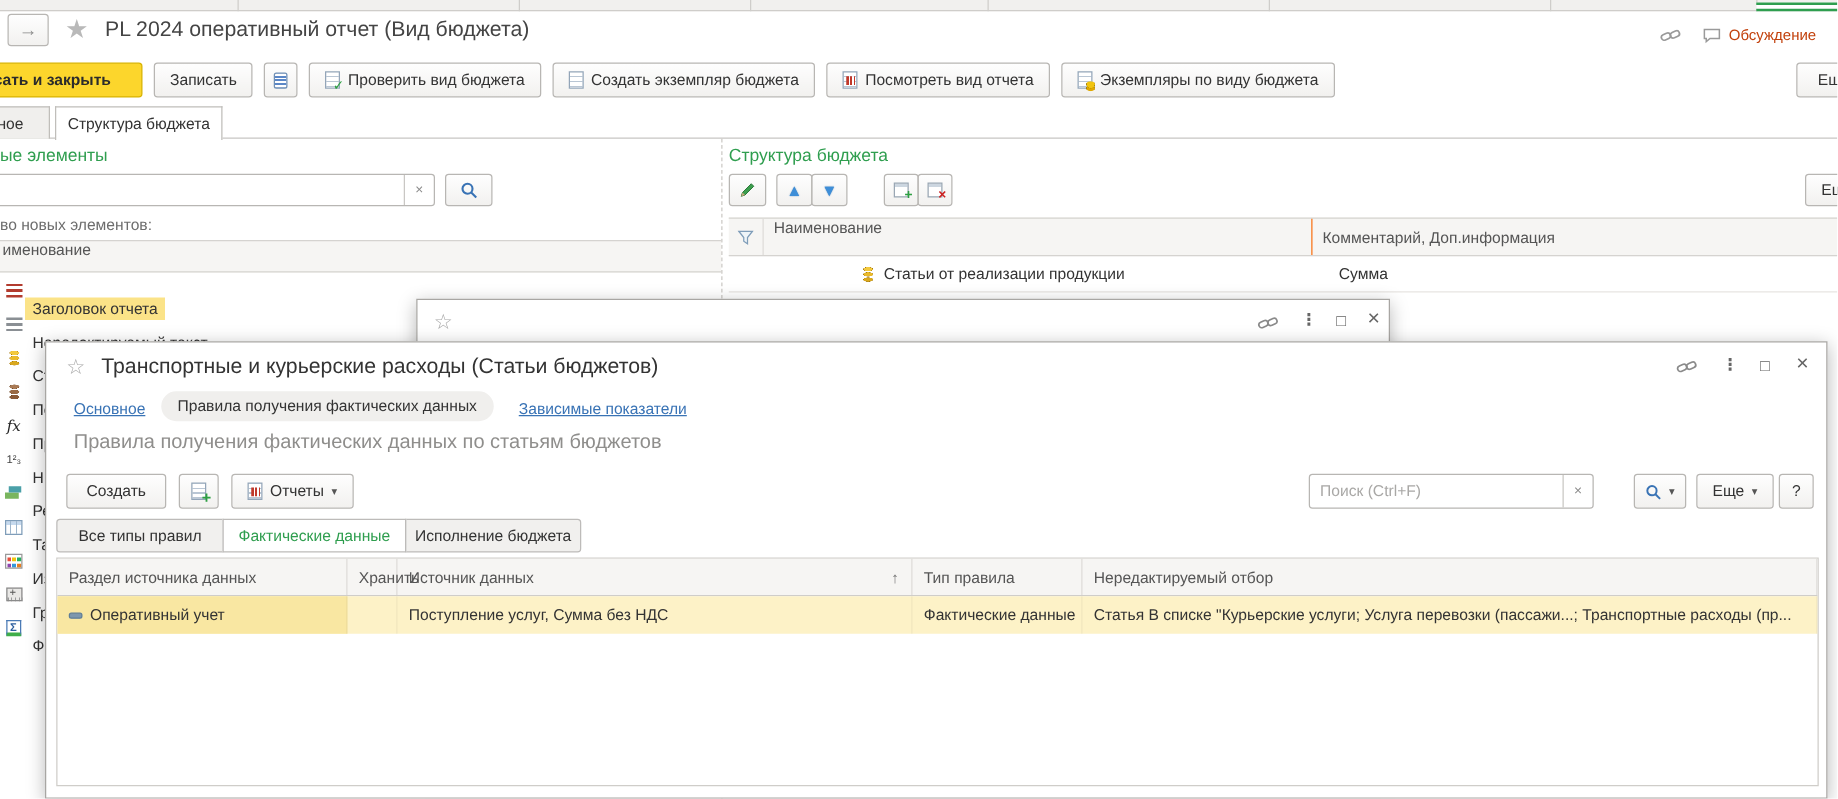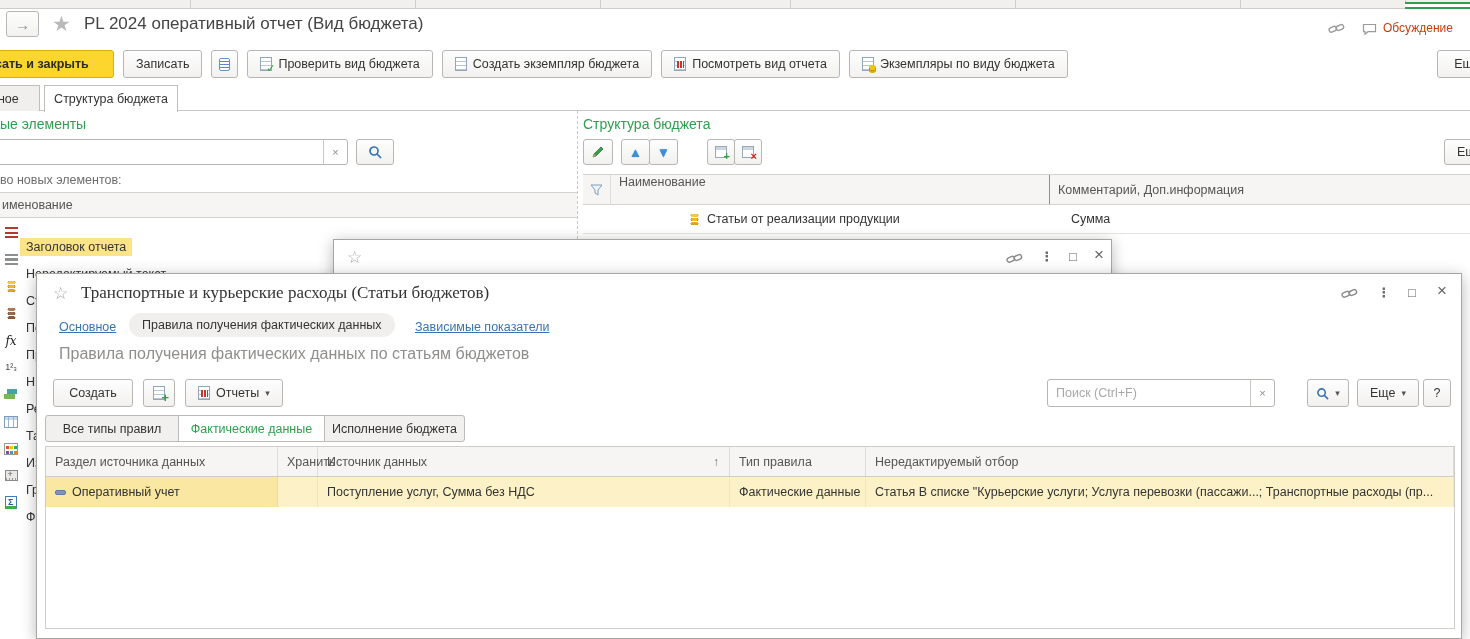--- a/index.html
+++ b/index.html
@@ -46,21 +46,21 @@
 
   .search-input { left:-4px; top:139px; width:352px; height:26px; border:1px solid #b8b6b3; border-radius:3px;
     background:#fff; display:flex; }
   .search-input input { flex:1; border:none; outline:none; font-size:12.5px; padding:0 6px; background:transparent; }
   .clear-seg { width:24px; border-left:1px solid #c9c7c4; display:flex; align-items:center; justify-content:center;
     color:#8a8a8a; font-size:11px; }
   .magbtn { left:356px; top:139px; width:38px; height:26px; }
 
   .tree-label { left:0; top:173px; font-size:12.5px; color:#6d6d6d; }
   .list-colhead { left:0; top:192px; width:577px; height:26px; background:#f6f5f3;
-    border-top:1px solid #d5d3d0; border-bottom:1px solid #d5d3d0; display:flex; align-items:center;
+    border-top:1px solid #d5d3d0; border-bottom:1px solid #d5d3d0; display:flex; 
     font-size:12.5px; color:#555; padding-left:2px; }
   .lrow { left:0; height:27px; width:577px; display:flex; align-items:center; font-size:12.5px; color:#333; }
   .lrow .lbl { padding:2px 6px;margin-top:29px; }
   .lrow.sel .lbl { background:#fbe388; }
   .licn { width:18px; margin-left:2px; display:flex; justify-content:center; flex:none; }
 
   .rp-toolbar-btn { top:139px; height:27px; }
   .rtable-head { left:583px; top:174px; width:887px; height:31px; background:#f6f5f3;
     border-top:1px solid #d5d3d0; border-bottom:1px solid #d5d3d0; display:flex; align-items:center;
     font-size:12.5px; color:#555; }
@@ -77,21 +77,21 @@
   .dialog { background:#fff; border:1px solid #a8a6a3; box-shadow:0 3px 14px rgba(0,0,0,.28); }
   .dlg-back { left:333px; top:239px; width:779px; height:390px; z-index:5; }
   .dlg-back .dtitle { color:#757575; font-size:15px; }
   .dlg-front { left:36px; top:273px; width:1426px; height:366px; z-index:10; }
   .star-outline { color:#a8a8a8; font-size:17px; line-height:1; }
   .wctl { color:#666; display:flex; align-items:center; justify-content:center; width:22px; height:20px; }
   .wctl.menu { font-size:13px; font-weight:bold; letter-spacing:0; }
   .wctl.maxi { font-size:13px; }
   .wctl.clos { font-size:17px; }
 
-  .fd-title { left:44px; top:9px; font-size:17px; color:#333;font-family:Liberation Serif, serif; }
+  .fd-title { left:44px; top:9px; font-size:17px; color:#333; }
   .navlink { font-size:12.5px; color:#3973b5; text-decoration:underline; }
   .navchip { font-size:12.5px; color:#333; background:#f0efed; border-radius:13px; padding:5px 13px; }
   .fd-heading { left:22px; top:71px; font-size:16px; color:#8f8e8c; }
 
   .seg { top:141px; height:27px; display:flex; align-items:center; justify-content:center;
     font-size:12.5px; color:#333; background:#f1f0ee; border:1px solid #bdbbb9; }
   .seg.active { background:#fff; color:#2f9e4f; z-index:2; }
 
   .fd-search { left:1010px; top:105px; width:228px; height:28px; border:1px solid #b8b6b3; border-radius:3px; display:flex; }
   .fd-search input { flex:1; border:none; outline:none; font-size:12.5px; padding:0 8px; background:transparent; color:#333; }

